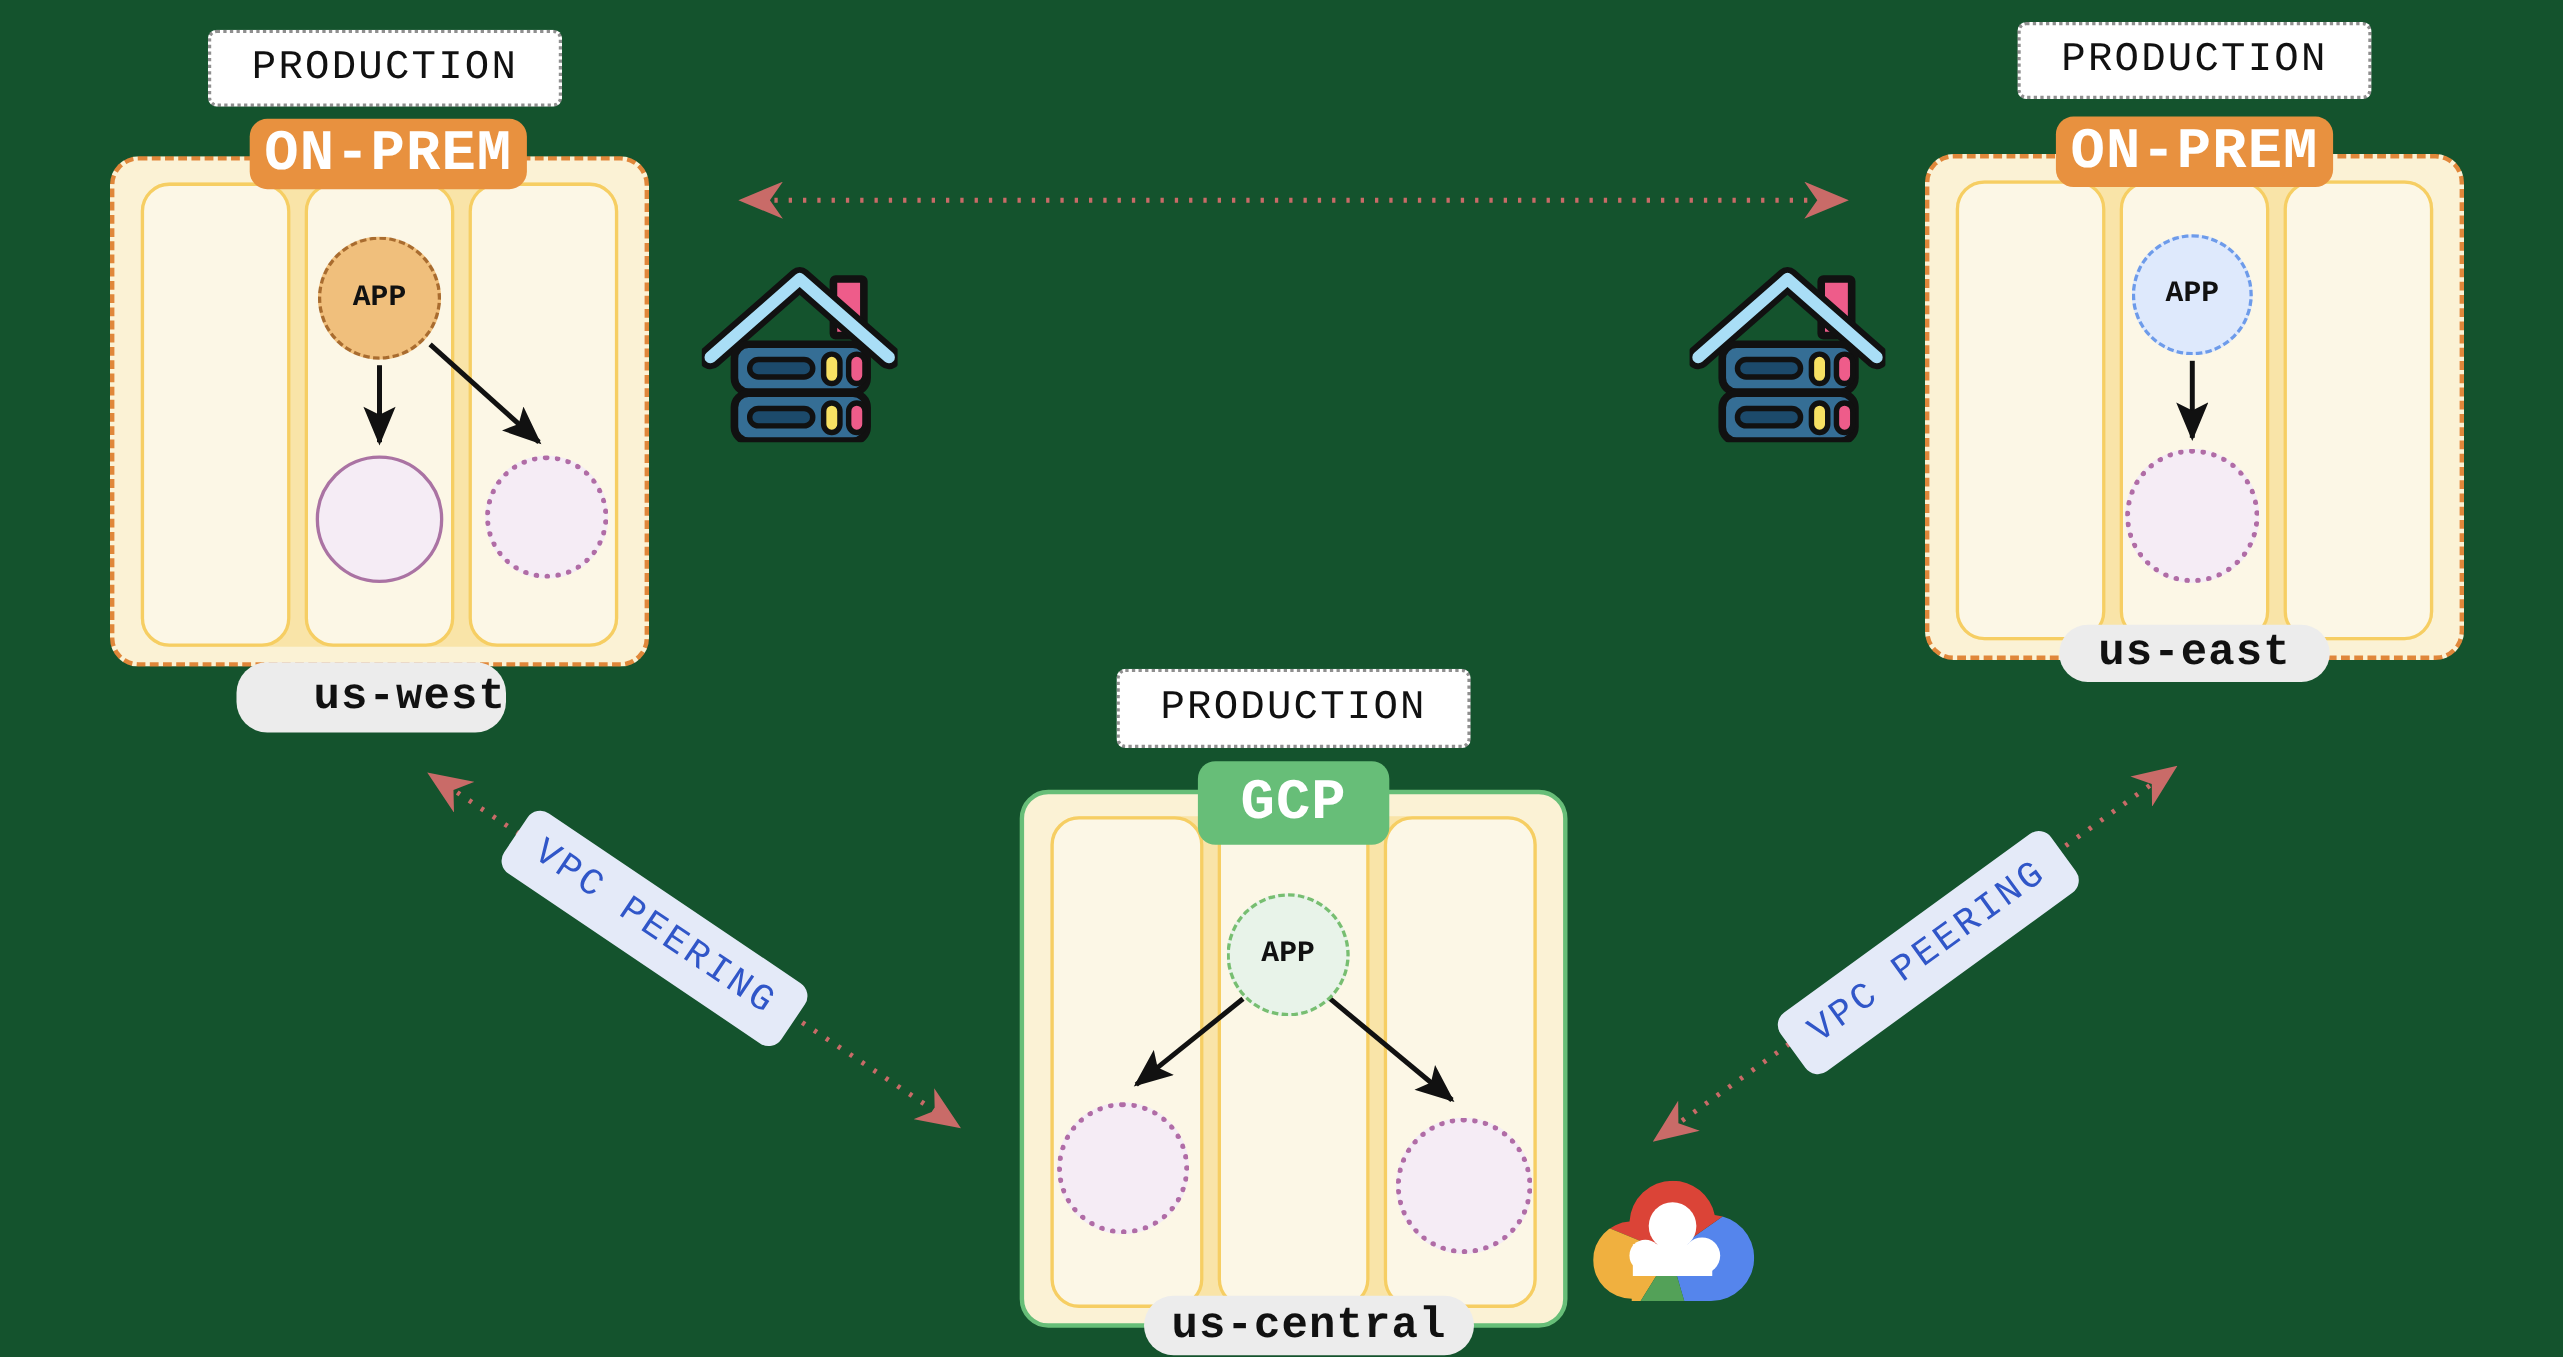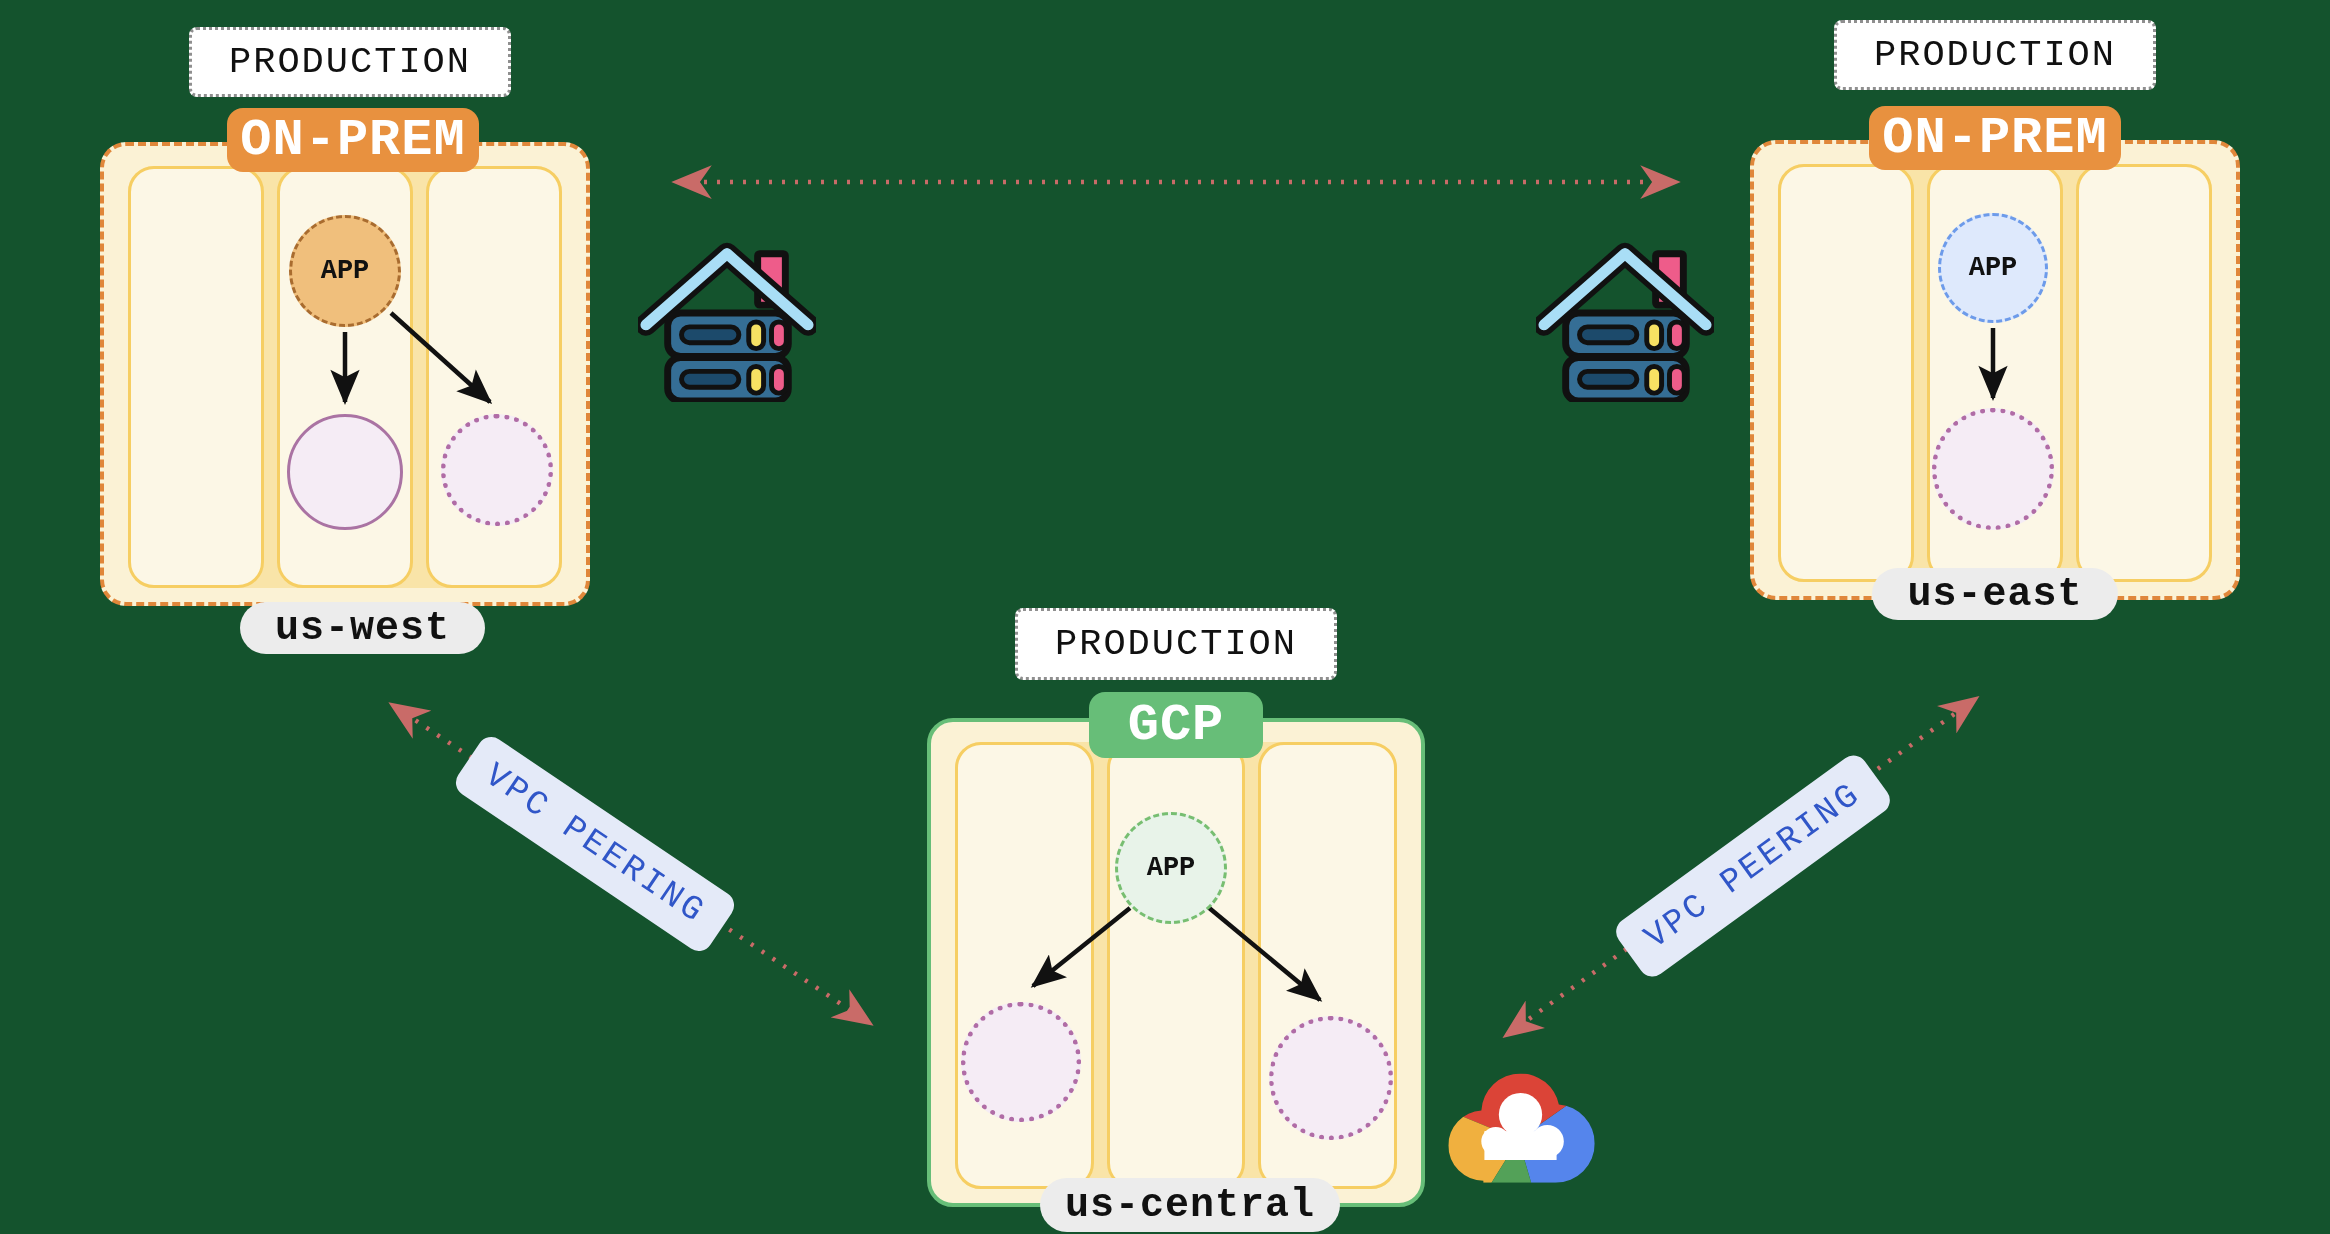--- a/index.html
+++ b/index.html
@@ -104,21 +104,21 @@
       <div class="zone"></div>
     </div>
   </div>
 
   <div class="circle app-west" style="left:289px; top:215px; width:112px; height:112px;">
     <span>APP</span>
   </div>
   <div class="circle replica-solid" style="left:287px; top:414px; width:116px; height:116px;"></div>
   <div class="circle replica-dotted" style="left:441px; top:414px; width:112px; height:112px;"></div>
 
-  <div class="region-pill" style="left:240px; top:602px; width:245px; height:52px;">
+  <div class="region-pill" style="left:215px; top:602px; width:245px; height:64px;justify-content:flex-end;">
     <span>us-west</span>
   </div>
 
   <div class="env-tag" style="left:1834px; top:20px; width:322px; height:70px;">
     <span>PRODUCTION</span>
   </div>
 
   <div class="badge onprem" style="left:1869px; top:106px; width:252px; height:64px;">
     <span>ON-PREM</span>
   </div>
@@ -137,21 +137,21 @@
   <div class="circle replica-dotted" style="left:1932px; top:408px; width:122px; height:122px;"></div>
 
   <div class="region-pill" style="left:1872px; top:568px; width:246px; height:52px;">
     <span>us-east</span>
   </div>
 
   <div class="env-tag" style="left:1015px; top:608px; width:322px; height:72px;">
     <span>PRODUCTION</span>
   </div>
 
-  <div class="badge gcp" style="left:1089px; top:692px; width:174px; height:66px;">
+  <div class="badge gcp" style="left:1089px; top:692px; width:174px; height:76px;">
     <span>GCP</span>
   </div>
 
   <div class="region-box gcp" style="left:927px; top:718px; width:498px; height:489px;">
     <div class="zones">
       <div class="zone"></div>
       <div class="zone"></div>
       <div class="zone"></div>
     </div>
   </div>

